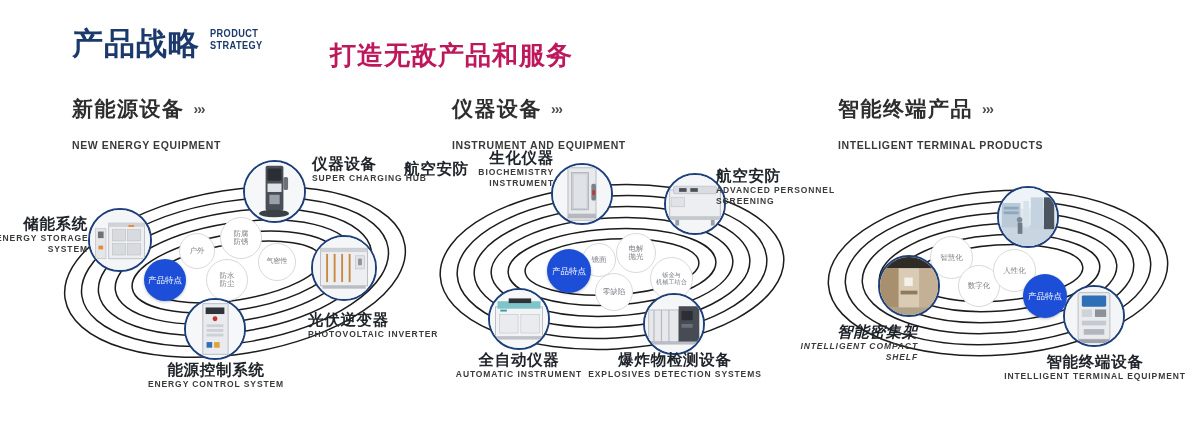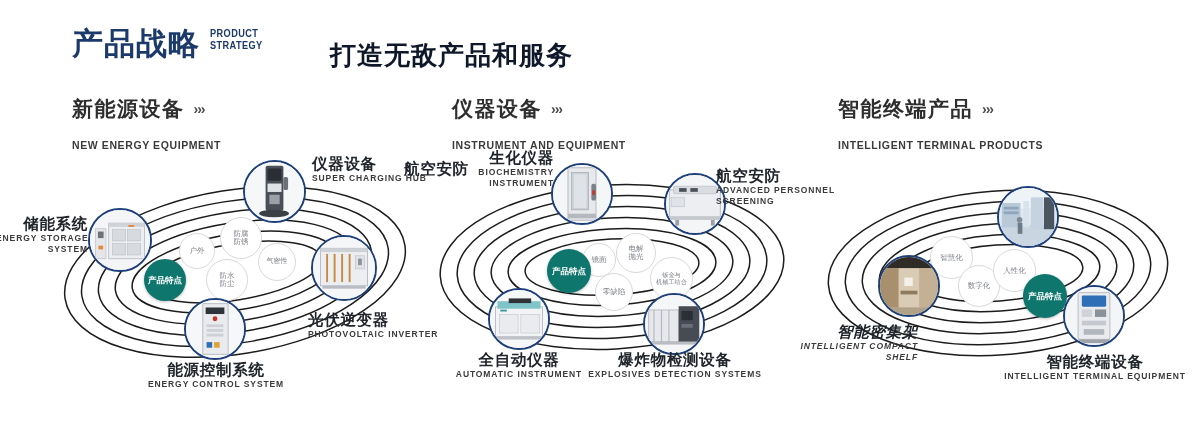--- a/index.html
+++ b/index.html
@@ -19,21 +19,21 @@
   }
   .hdr-en {
     margin-left: 10px; margin-bottom: 1px;
     font-size: 11.5px; font-weight: bold; color: #1b3a6b;
     line-height: 11.5px; letter-spacing: .5px;
     transform: scaleX(.80); transform-origin: left bottom;
     font-family: "Liberation Sans", sans-serif;
   }
   .hdr-sub {
     position: absolute; left: 330px; top: 38px;
-    font-size: 26px; font-weight: bold; color: #0f172a;
+    font-size: 26px; font-weight: bold; color: #be185d;
     letter-spacing: 1px; font-family: "DejaVu Sans", sans-serif;
   }
 
   
   .sec { position: absolute; }
   .sec-cn {
     font-size: 21px; font-weight: bold; color: #2e2e2e;
     letter-spacing: 1.5px; line-height: 26px;
     font-family: "DejaVu Sans", sans-serif;
     display: flex; align-items: center;
@@ -61,21 +61,21 @@
 
   
   .bub {
     position: absolute; border-radius: 50%;
     border: 1px solid #d8d9dd; background: #ffffff;
     display: flex; align-items: center; justify-content: center;
     text-align: center; color: #7e8187; line-height: 1.05;
     font-family: "DejaVu Sans", sans-serif;
   }
   .bub.main {
-    background: #0f766e; border: none; color: #fff; font-weight: bold;
+    background: #1d4ed8; border: none; color: #fff; font-weight: normal;
     box-shadow: 0 1px 3px rgba(0,0,0,.25);
   }
 
   
   .lab { position: absolute; }
   .lab-cn {
     font-size: 15.5px; font-weight: bold; color: #20252b;
     letter-spacing: .7px; line-height: 18px; white-space: nowrap;
     font-family: "DejaVu Sans", sans-serif;
   }

